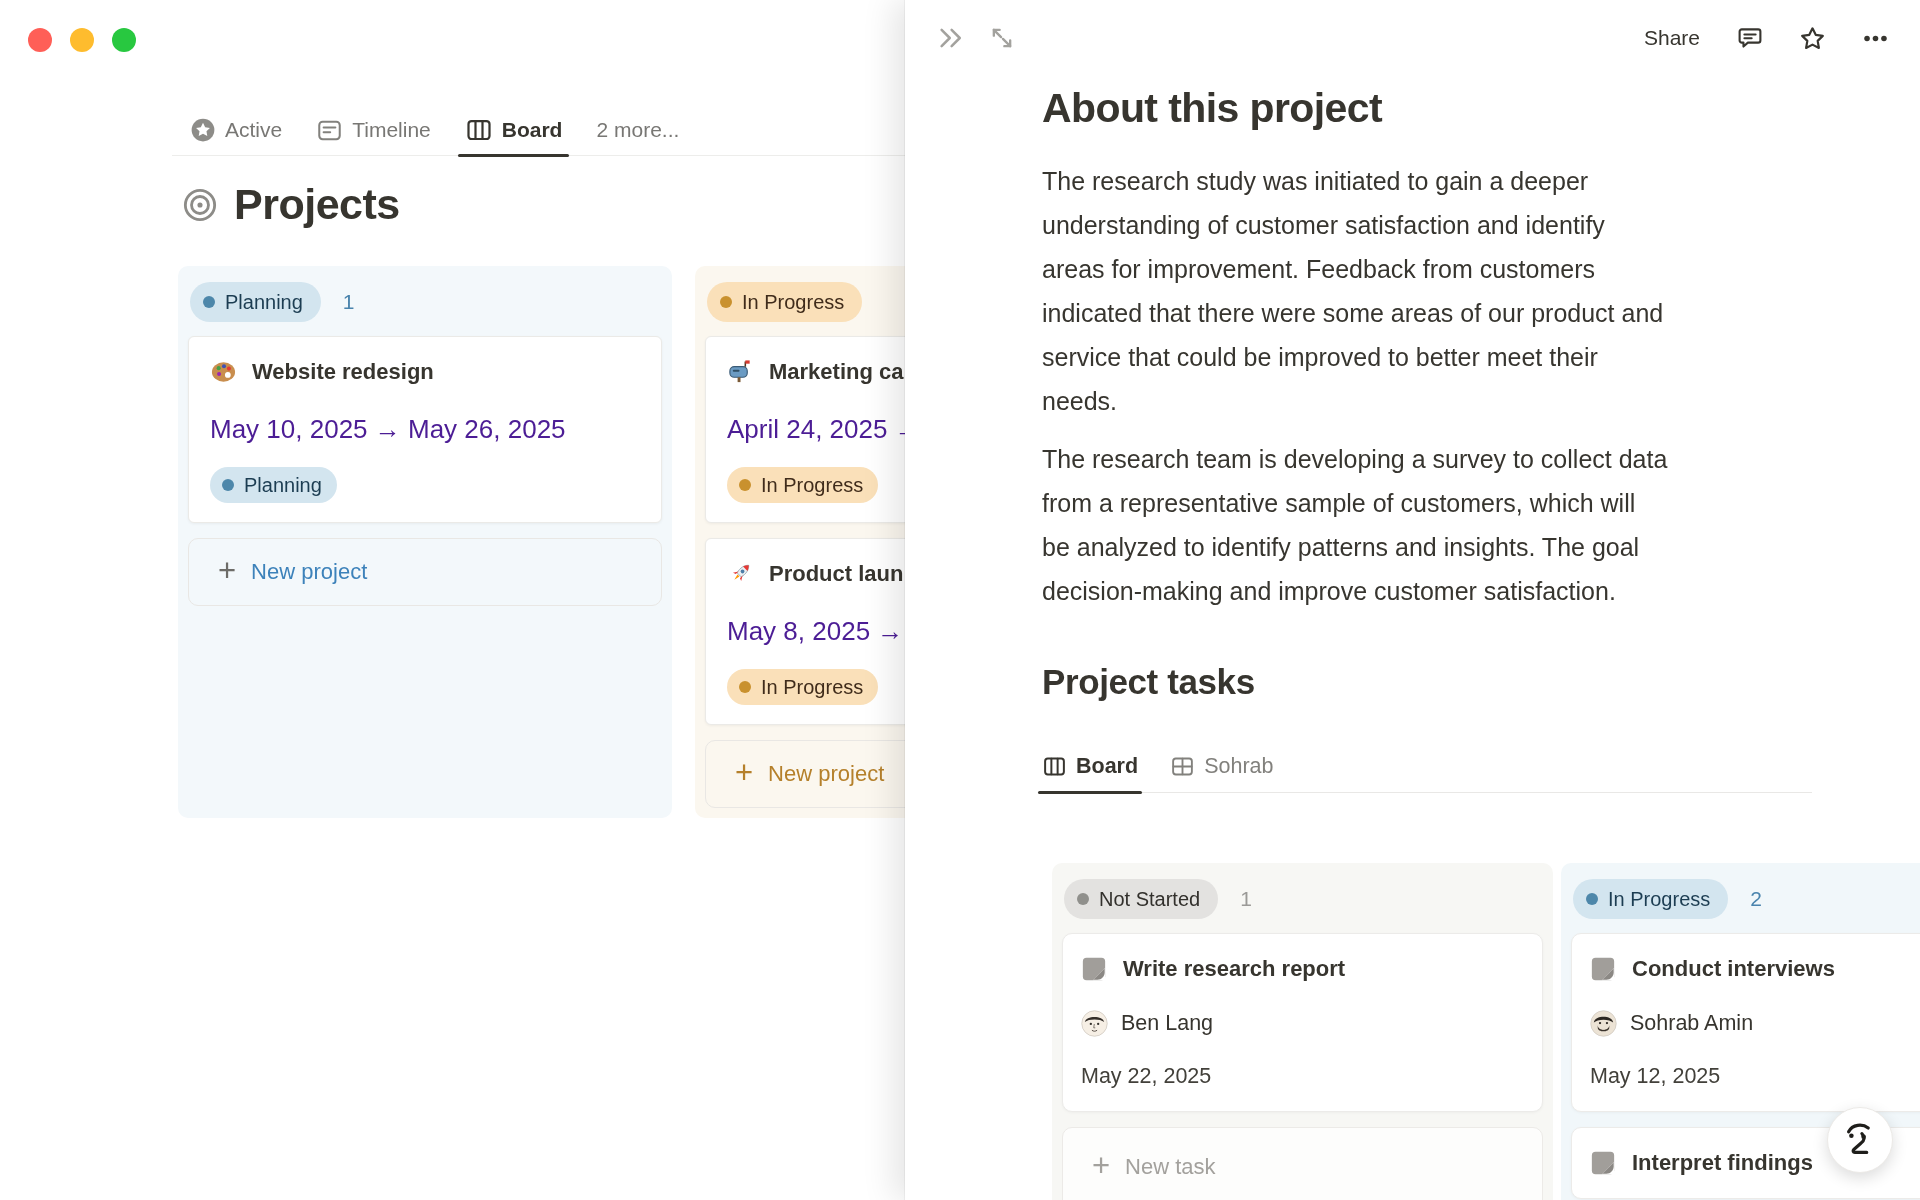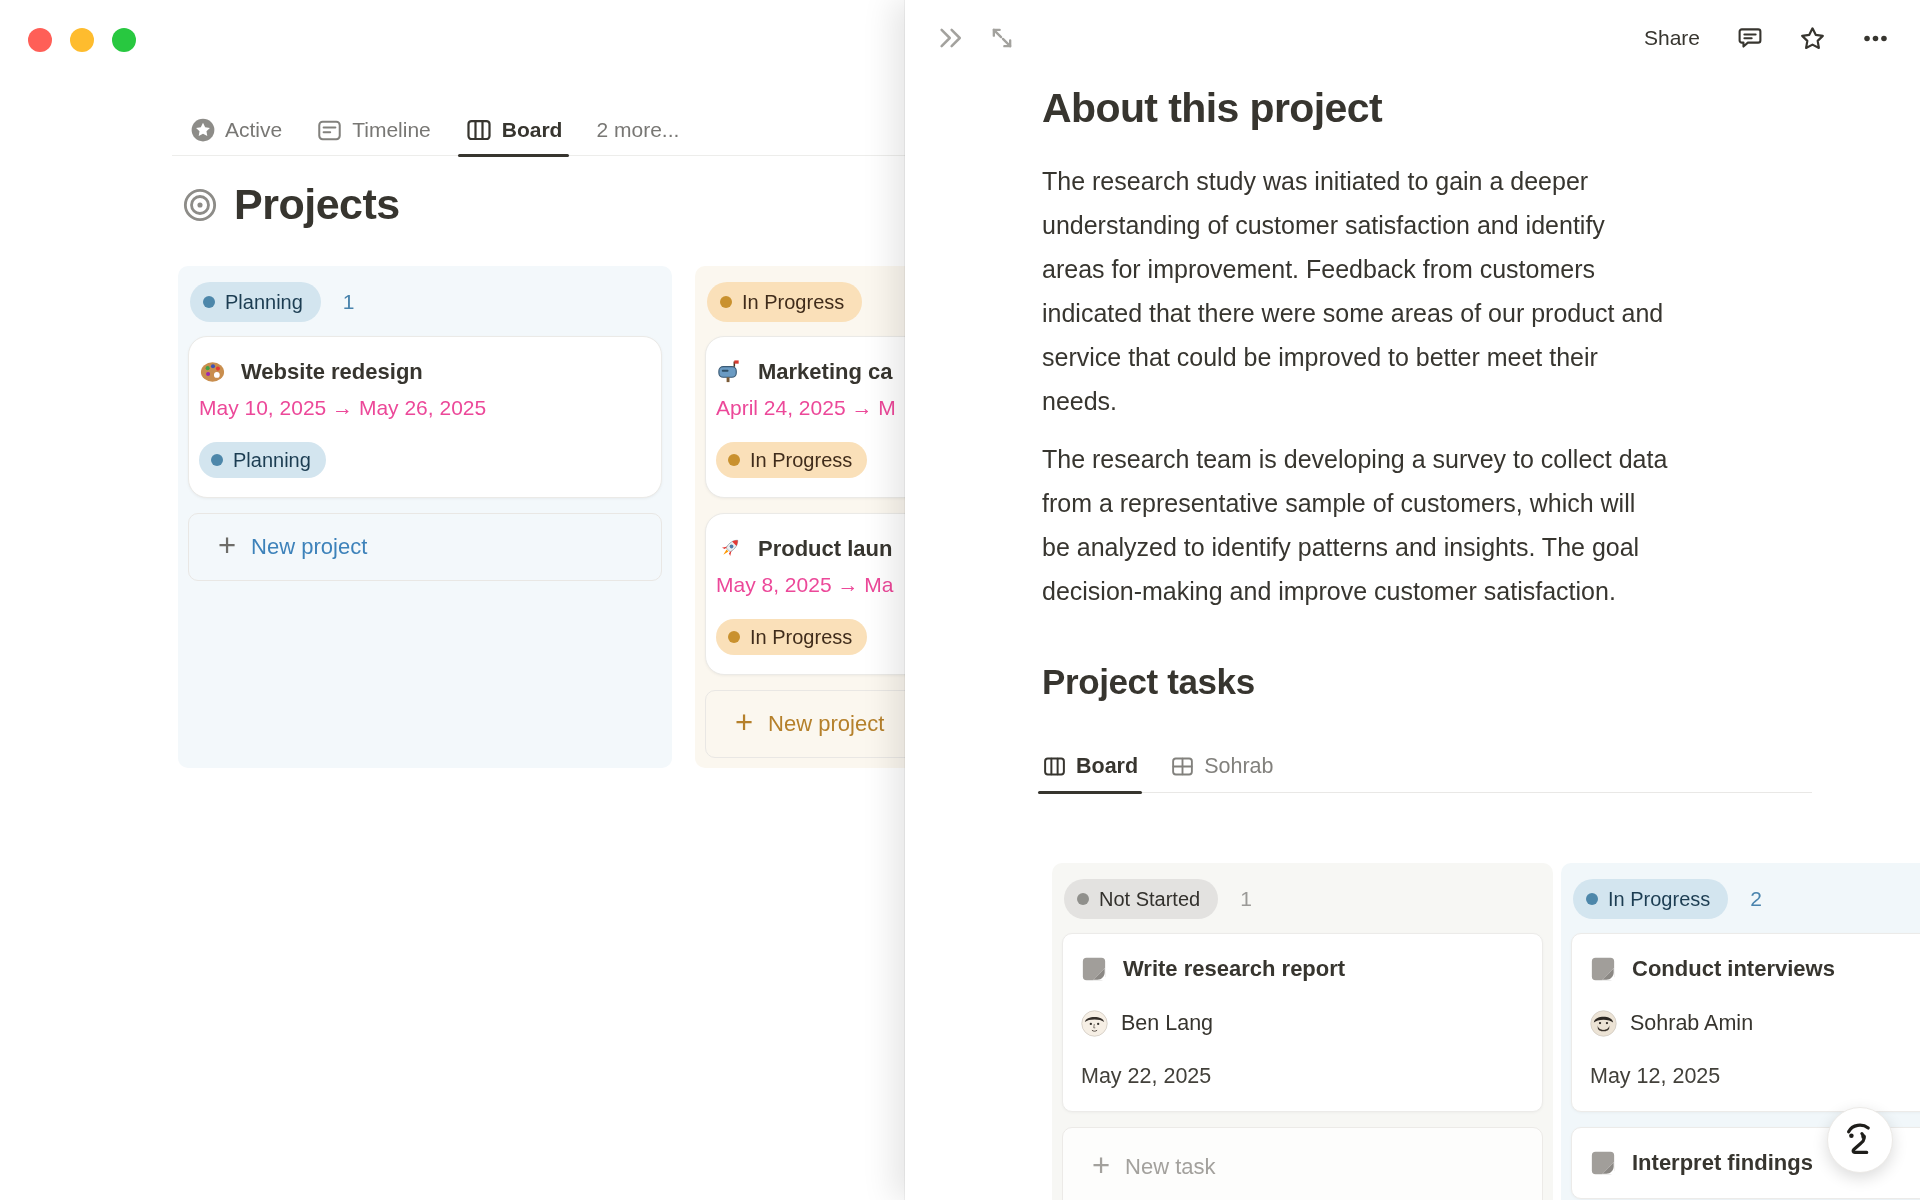--- a/index.html
+++ b/index.html
@@ -23,24 +23,24 @@
   .pill{display:inline-flex;align-items:center;gap:10px;height:40px;padding:0 18px 0 13px;border-radius:20px;font-size:20px;font-weight:500;white-space:nowrap;}
   .pill .dot{width:12px;height:12px;border-radius:50%;flex:none;}
   .pill.blue{background:#d3e5ef;color:#1c3d52;}   .pill.blue .dot{background:#4d87aa;}
   .pill.yellow{background:#fae0b9;color:#402c1b;} .pill.yellow .dot{background:#c9912e;}
   .pill.gray{background:#e3e2e0;color:#32302c;}   .pill.gray .dot{background:#90908c;}
   .pill.small{height:36px;font-size:20px;padding:0 15px 0 12px;}
   .col-head{display:flex;align-items:center;gap:22px;margin:6px 0 14px 2px;}
   .count{font-size:21px;font-weight:500;}
   .count.blue{color:#4a84ad;} .count.gray{color:#9b9a97;}
   .bcol{border-radius:10px;padding:10px;box-sizing:border-box;flex:none;}
-  .bcard{background:#fff;border:1px solid #ebeae7;border-radius:19px;box-shadow:0 1px 3px rgba(15,15,15,0.05);
-         padding:21px 10px 19px;margin-bottom:15px;box-sizing:border-box;cursor:pointer;overflow:hidden;}
+  .bcard{background:#fff;border:1px solid #ebeae7;border-radius:6px;box-shadow:0 1px 3px rgba(15,15,15,0.05);
+         padding:21px 21px 19px;margin-bottom:15px;box-sizing:border-box;cursor:pointer;overflow:hidden;}
   .bcard .trow{display:flex;align-items:center;gap:15px;font-size:22px;font-weight:600;white-space:nowrap;}
-  .bcard .drow{margin-top:11px;font-size:21px;color:#ec4899;white-space:nowrap;}
+  .bcard .drow{margin-top:29px;font-size:26px;color:#4c1d95;white-space:nowrap;}
   .bcard .grow{margin-top:22px;display:flex;}
   .newbtn{height:68px;border:1px solid #e9e7e4;border-radius:10px;display:flex;align-items:center;gap:15px;
           padding-left:29px;font-size:22px;cursor:pointer;white-space:nowrap;box-sizing:border-box;}
   .newbtn .plus{font-size:31px;font-weight:300;line-height:1;margin-top:-3px;}
   
   .pboard{position:absolute;left:178px;top:266px;display:flex;gap:23px;z-index:1;}
   .pcol-planning{width:494px;background:#f3f8fb;}
   .pcol-inprog{width:420px;background:#fbf7ef;}
   .pcol-planning .newbtn{color:#3d82ba;} .pcol-planning .newbtn .plus{color:#6d6c68;}
   .pcol-inprog .newbtn{color:#b5802b;}   .pcol-inprog .newbtn .plus{color:#b5802b;}

